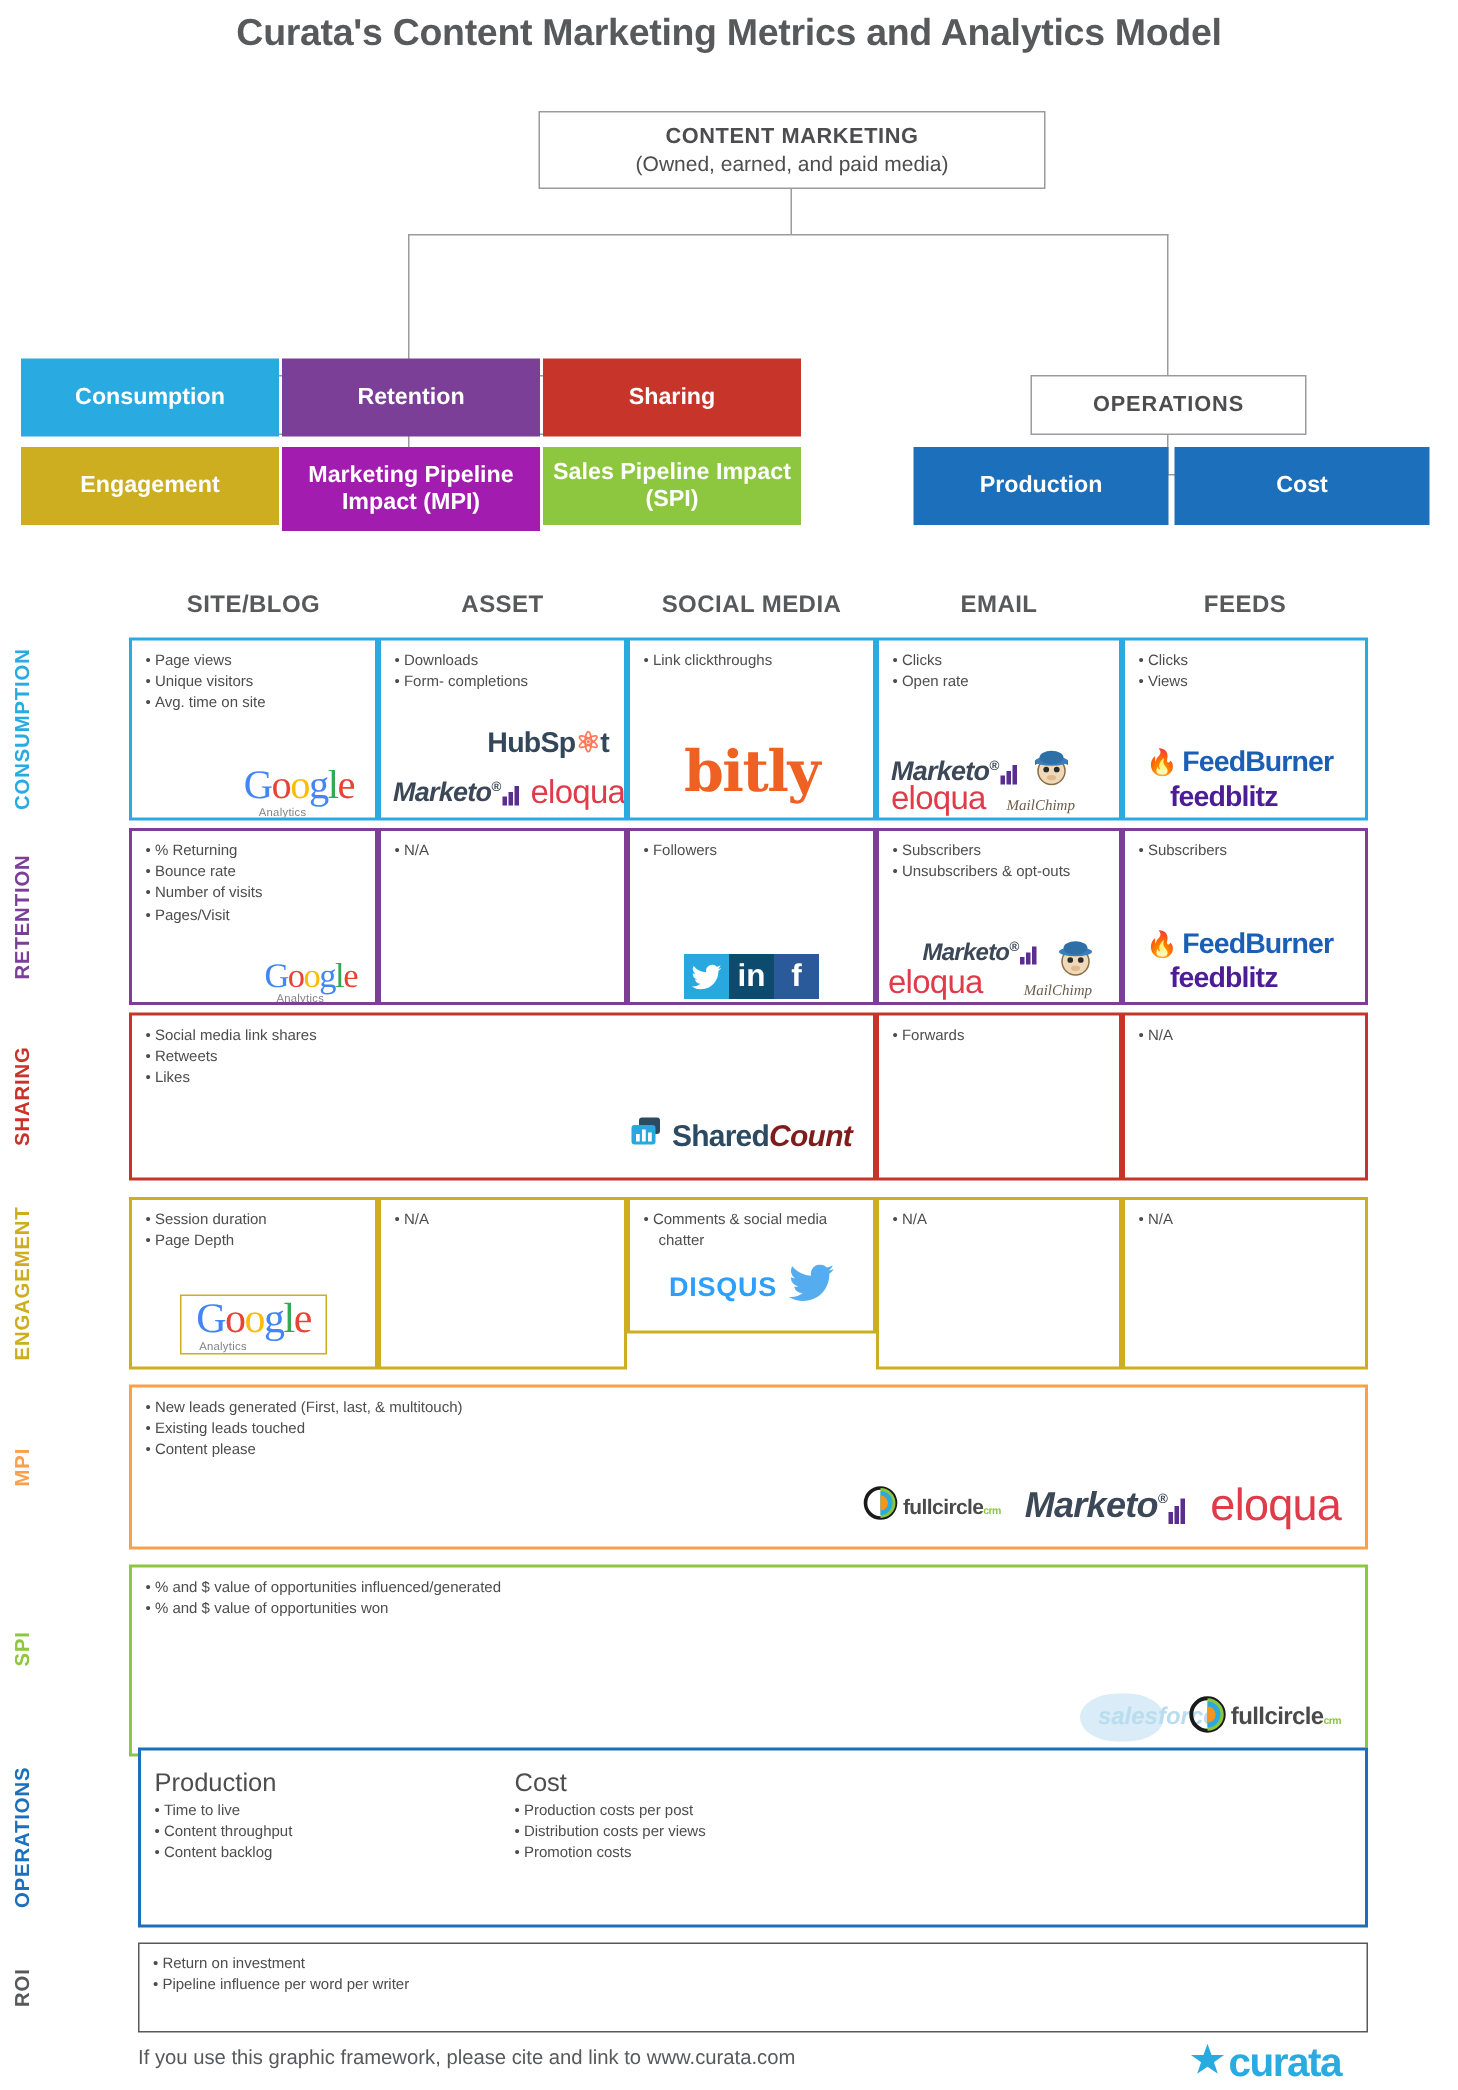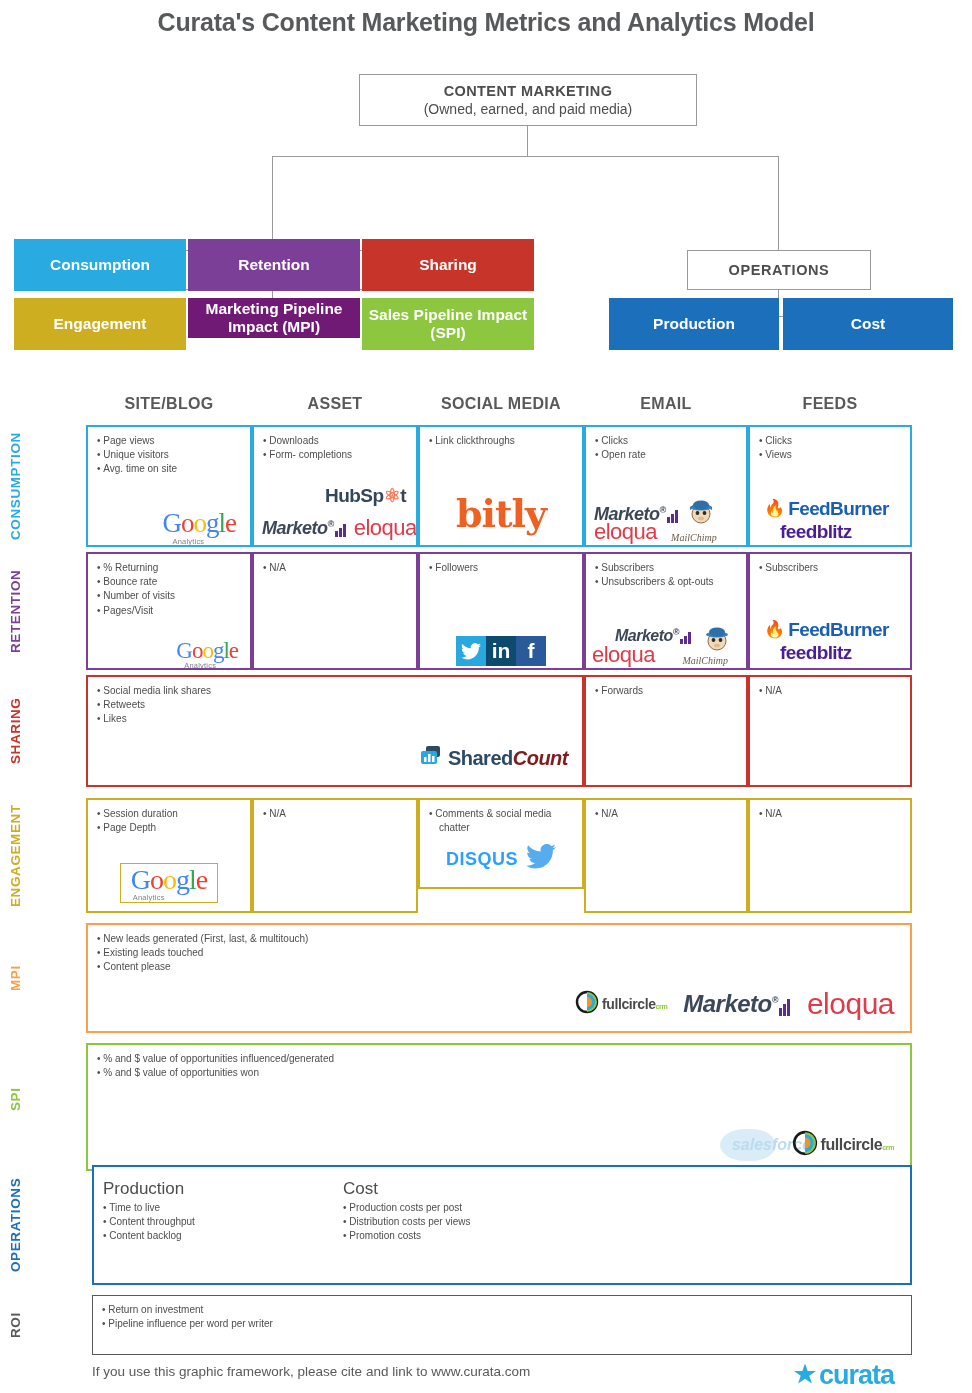--- a/index.html
+++ b/index.html
@@ -128,21 +128,21 @@
   </div>
   <div class="chip" id="c1" style="left: 188px; top: 165px; width: 172px; height: 52px; background: rgb(124, 63, 152);">
     <span>Retention</span>
   </div>
   <div class="chip" id="c2" style="left: 362px; top: 165px; width: 172px; height: 52px; background: rgb(199, 52, 42);">
     <span>Sharing</span>
   </div>
   <div class="chip" id="c3" style="left: 14px; top: 224px; width: 172px; height: 52px; background: rgb(205, 174, 33);">
     <span>Engagement</span>
   </div>
-  <div class="chip" id="c4" style="left: 188px; top: 224px; width: 172px; height: 40px; background: #701a75;">
+  <div class="chip" id="c4" style="left: 188px; top: 224px; width: 172px; height: 56px; background: #a21caf;">
     <span>Marketing Pipeline Impact (MPI)</span>
   </div>
   <div class="chip" id="c5" style="left: 362px; top: 224px; width: 172px; height: 52px; background: rgb(141, 198, 63);">
     <span>Sales Pipeline Impact (SPI)</span>
   </div>
 
   <div class="chip" id="c6" style="left: 609px; top: 224px; width: 170px; height: 52px; background: rgb(28, 111, 186);">
     <span>Production</span>
   </div>
   <div class="chip" id="c7" style="left: 783px; top: 224px; width: 170px; height: 52px; background: rgb(28, 111, 186);">

